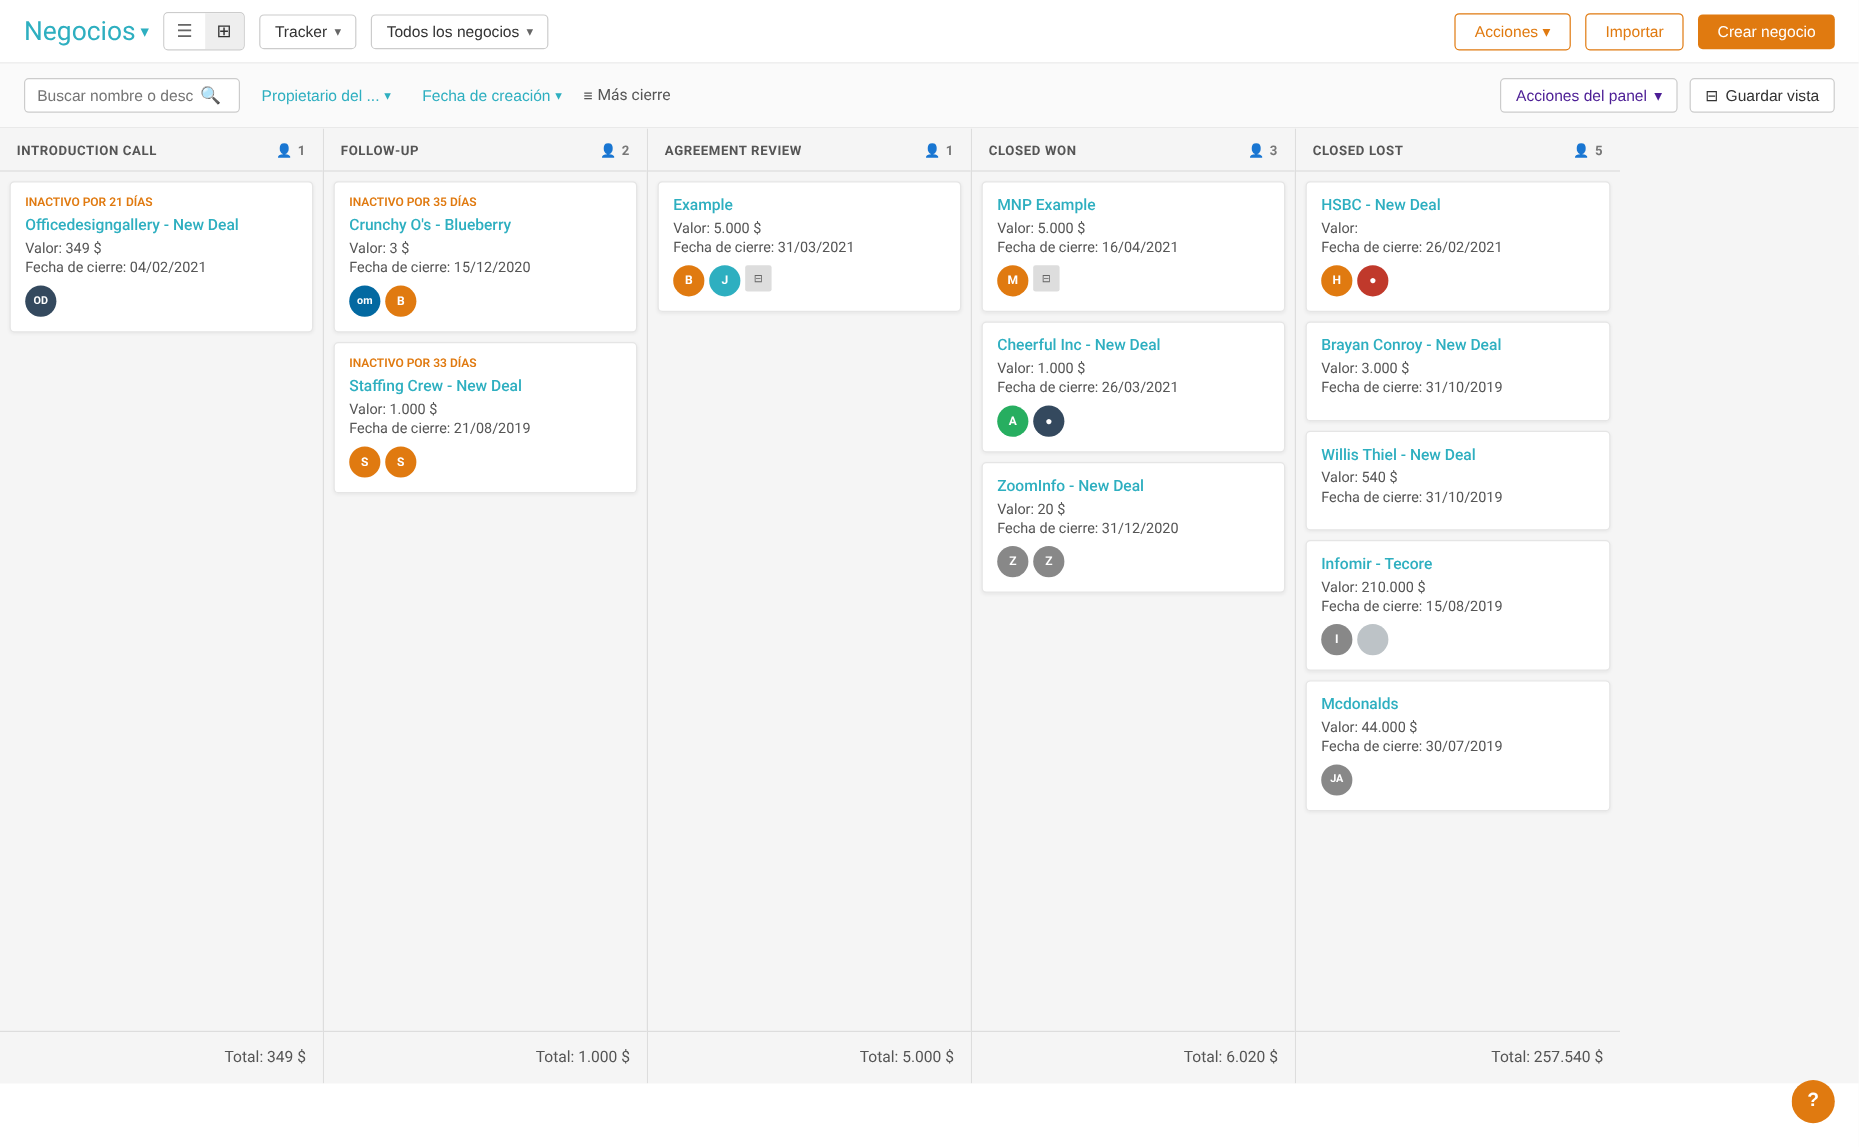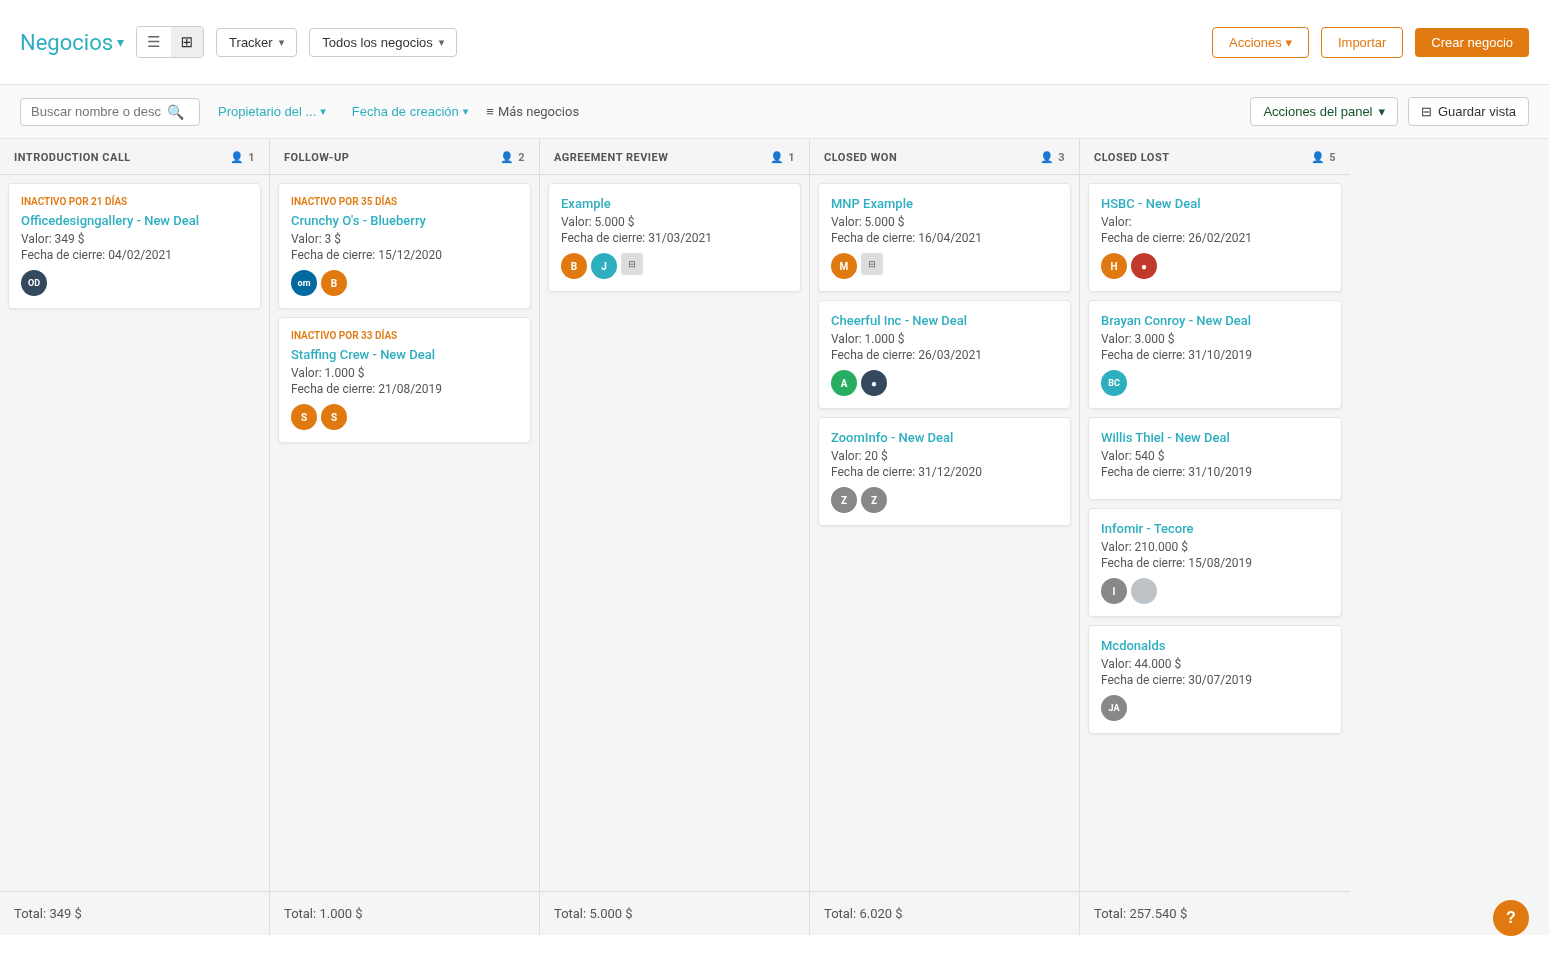--- a/index.html
+++ b/index.html
@@ -1,20 +1,20 @@
 <!DOCTYPE html>
 <html><head>
   <meta charset="utf-8">
   <style>
     * { box-sizing: border-box; margin: 0; padding: 0; }
     body { font-family: -apple-system, BlinkMacSystemFont, 'Segoe UI', Roboto, sans-serif; background: #fff; color: #333; font-size: 13px; }
 
     
     .top-bar {
-      display: flex; align-items: center; padding: 26px 20px; border-bottom: 1px solid #e5e5e5; gap: 12px;
+      display: flex; align-items: center; padding: 10px 20px; border-bottom: 1px solid #e5e5e5; gap: 12px;
     }
     .app-title {
       font-size: 22px; color: #2eafc0; font-weight: 400; display: flex; align-items: center; gap: 4px; cursor: pointer;
     }
     .app-title .arrow { font-size: 14px; color: #2eafc0; }
     .view-toggle { display: flex; border: 1px solid #ccc; border-radius: 4px; overflow: hidden; }
     .view-btn { background: #fff; border: none; padding: 6px 10px; cursor: pointer; color: #666; font-size: 15px; }
     .view-btn.active { background: #eee; color: #333; }
     .dropdown-btn {
       display: flex; align-items: center; gap: 6px; border: 1px solid #ccc; border-radius: 4px;
@@ -43,21 +43,21 @@
     .search-icon { color: #999; font-size: 14px; }
     .filter-btn {
       display: flex; align-items: center; gap: 4px; color: #2eafc0; cursor: pointer;
       padding: 5px 8px; font-size: 13px; border: none; background: transparent;
     }
     .filter-btn .arrow { font-size: 11px; }
     .more-filters { display: flex; align-items: center; gap: 4px; color: #555; cursor: pointer; font-size: 13px; }
     .filter-spacer { flex: 1; }
     .panel-actions-btn {
       display: flex; align-items: center; gap: 6px; border: 1px solid #ccc; border-radius: 4px;
-      padding: 6px 12px; background: #fff; cursor: pointer; font-size: 13px; color: #14532d;
+      padding: 6px 12px; background: #fff; cursor: pointer; font-size: 13px; color: #4c1d95;
     }
     .save-view-btn {
       display: flex; align-items: center; gap: 6px; border: 1px solid #ccc; border-radius: 4px;
       padding: 6px 12px; background: #fff; cursor: pointer; font-size: 13px; color: #333;
     }
 
     
     .kanban-board {
       display: flex; overflow-x: auto; height: calc(100vh - 160px); background: #f5f5f5;
     }
@@ -89,21 +89,21 @@
     .deal-close { color: #555; font-size: 12px; margin-bottom: 8px; }
     .deal-avatars { display: flex; gap: 4px; flex-wrap: wrap; }
     .avatar {
       width: 26px; height: 26px; border-radius: 50%; display: flex; align-items: center;
       justify-content: center; font-size: 10px; font-weight: 700; color: #fff; overflow: hidden;
     }
 
     
     .col-total {
       padding: 14px; border-top: 1px solid #ddd; background: #f5f5f5;
-      font-size: 13px; color: #555; text-align: left;
+      font-size: 13px; color: #555; text-align: right;
     }
 
     
     .help-btn {
       position: fixed; bottom: 20px; right: 20px; width: 36px; height: 36px;
       background: #e07a10; border-radius: 50%; display: flex; align-items: center;
       justify-content: center; color: #fff; font-weight: 700; font-size: 16px; cursor: pointer;
       border: none;
     }
 
@@ -161,21 +161,21 @@
     <span class="arrow">▾</span>
   </button>
 
   <button class="filter-btn">
     <span>Fecha de creación</span>
     <span class="arrow">▾</span>
   </button>
 
   <div class="more-filters">
     <span>≡</span>
-    <span>Más negocios</span>
+    <span>Más cierre</span>
   </div>
 
   <div class="filter-spacer"></div>
 
   <button class="panel-actions-btn">
     <span>Acciones del panel</span>
     <span>▾</span>
   </button>
 
   <button class="save-view-btn">
@@ -299,23 +299,20 @@
           <div class="deal-close">Fecha de cierre: 26/02/2021</div>
           <div class="deal-avatars">
             <div class="avatar" style="background:#e07a10;font-size:10px">H</div>
             <div class="avatar" style="background:#c0392b;font-size:10px">●</div>
           </div>
         </div>
         <div class="deal-card">
           <div class="deal-name">Brayan Conroy - New Deal</div>
           <div class="deal-value">Valor: 3.000 $</div>
           <div class="deal-close">Fecha de cierre: 31/10/2019</div>
-          <div class="deal-avatars">
-            <div class="avatar" style="background:#2eafc0;font-size:9px">BC</div>
-          </div>
         </div>
         <div class="deal-card">
           <div class="deal-name">Willis Thiel - New Deal</div>
           <div class="deal-value">Valor: 540 $</div>
           <div class="deal-close">Fecha de cierre: 31/10/2019</div>
         </div>
         <div class="deal-card">
           <div class="deal-name">Infomir - Tecore</div>
           <div class="deal-value">Valor: 210.000 $</div>
           <div class="deal-close">Fecha de cierre: 15/08/2019</div>

